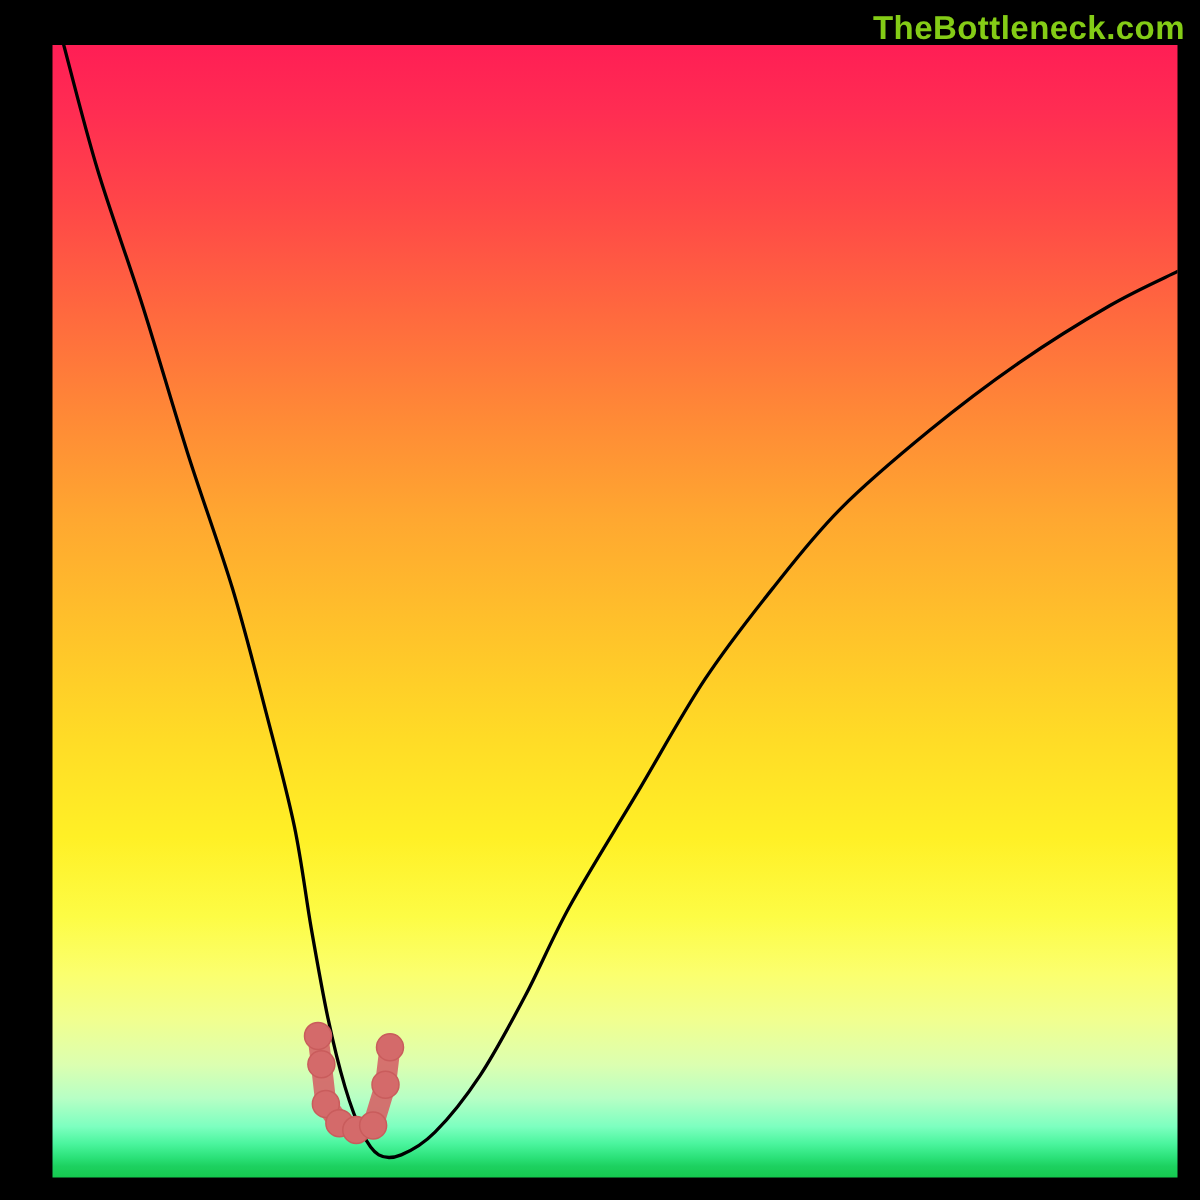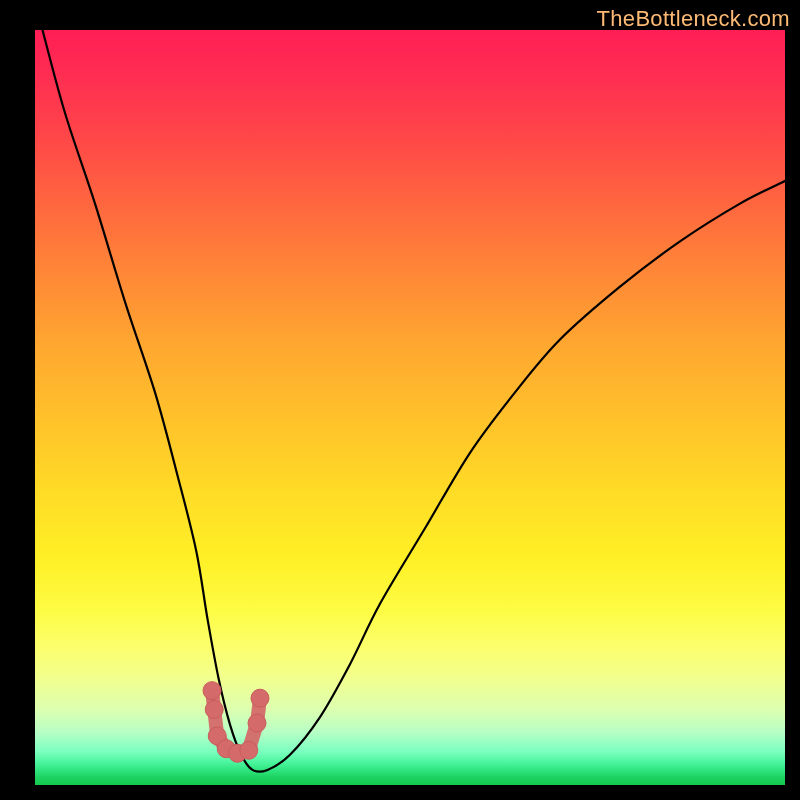--- a/index.html
+++ b/index.html
@@ -45,24 +45,24 @@
       #4bf59e 97%,
       #2ce27a 98.2%,
       #1dd160 99%,
       #15c94f 100%
     );
   }
   .watermark {
     position: absolute;
     top: 6px;
     right: 10px;
-    color: #fdba74;
+    color: #84cc16;
     font-size: 22px;
     letter-spacing: 0.3px;
-    font-weight: 400;
+    font-weight: 700;
     user-select: none;
     text-align: center;
   }
   svg.curves {
     position: absolute;
     left: 0;
     top: 0;
     width: 750px;
     height: 755px;
   }

